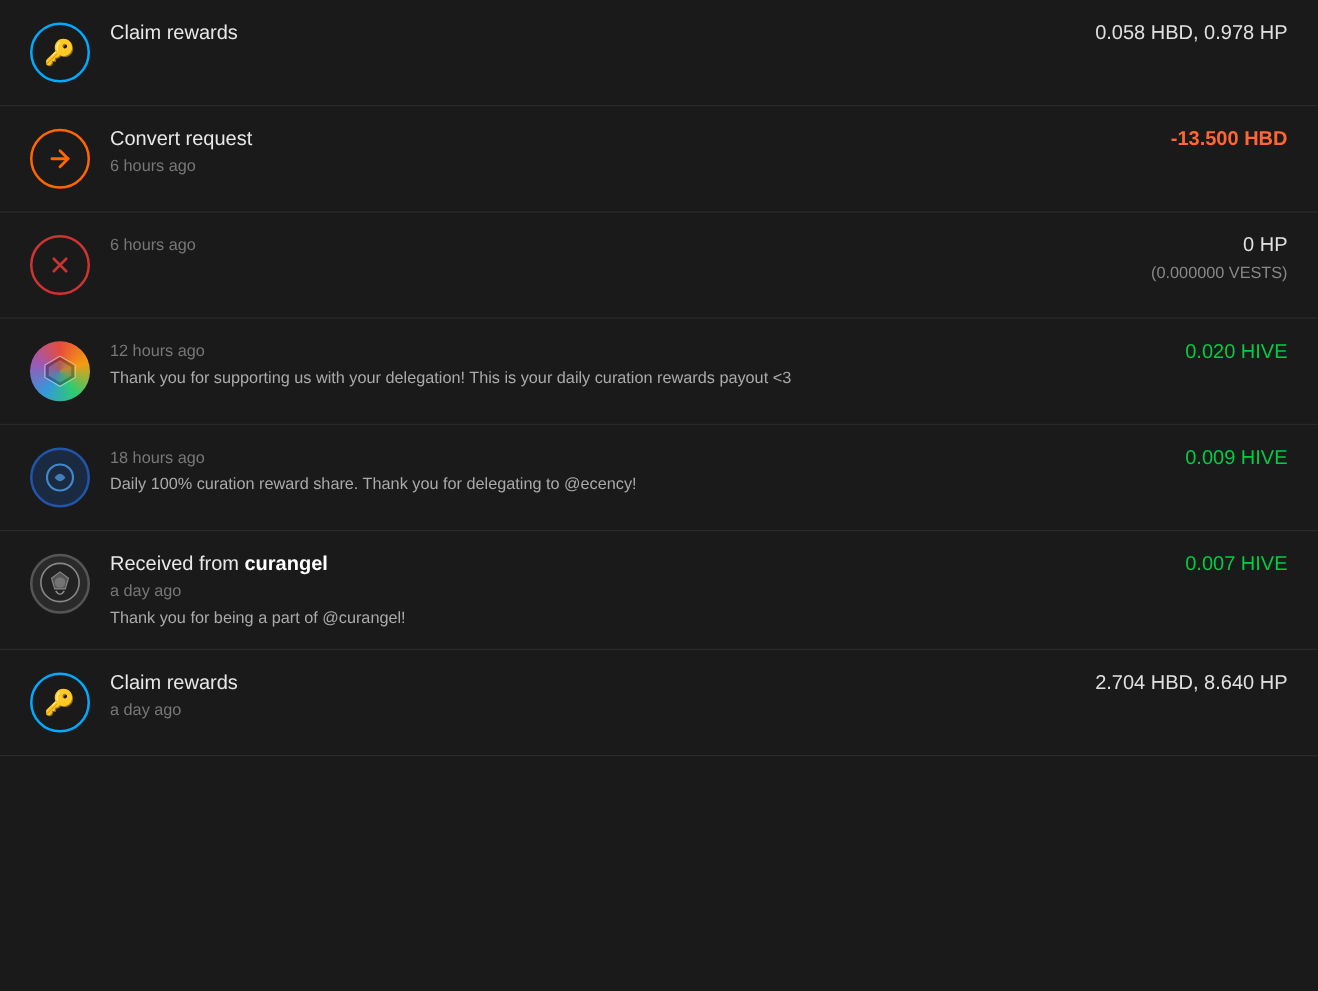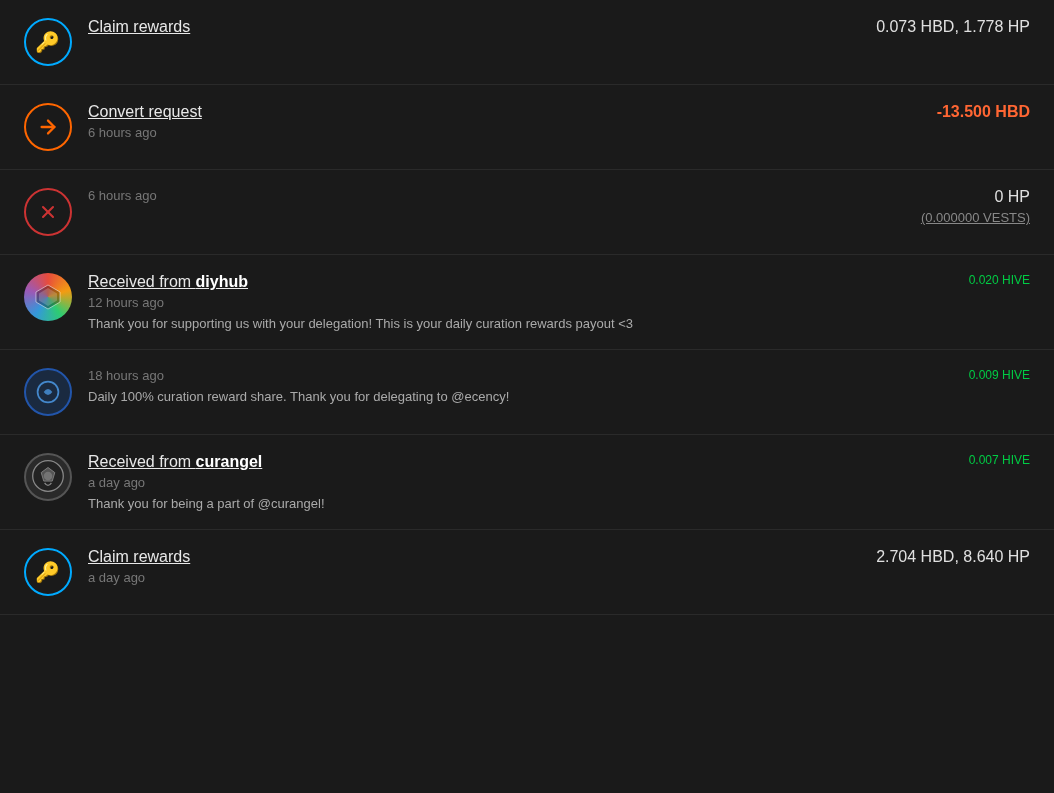--- a/index.html
+++ b/index.html
@@ -56,21 +56,20 @@
 
     .transaction-content {
       flex: 1;
     }
 
     .transaction-title {
       font-size: 16px;
       font-weight: 500;
       color: #e8e8e8;
       margin-bottom: 4px;
-      text-decoration: underline;
     }
 
     .transaction-title strong {
       font-weight: 700;
       color: #ffffff;
     }
 
     .transaction-time {
       font-size: 13px;
       color: #777;
@@ -84,41 +83,40 @@
     }
 
     .transaction-amount {
       text-align: right;
       flex-shrink: 0;
       min-width: 180px;
     }
 
     .amount-positive {
       color: #00cc44;
-      font-size: 12px;
+      font-size: 16px;
       font-weight: 500;
     }
 
     .amount-negative {
       color: #ff6633;
       font-size: 16px;
       font-weight: 700;
     }
 
     .amount-neutral {
       color: #e0e0e0;
       font-size: 16px;
       font-weight: 500;
     }
 
     .amount-sub {
       font-size: 13px;
       color: #888;
       margin-top: 4px;
-      text-decoration: underline;
     }
 
     
     .avatar-diyhub {
       width: 48px;
       height: 48px;
       border-radius: 50%;
       background: conic-gradient(from 0deg, #e74c3c, #f39c12, #2ecc71, #3498db, #9b59b6, #e74c3c);
       display: flex;
       align-items: center;
@@ -173,21 +171,21 @@
 
       <div class="avatar-icon avatar-claim">
         <span class="icon-key">🔑</span>
       </div>
     <div class="transaction-content">
       <div class="transaction-title">Claim rewards</div>
 
     </div>
 
     <div class="transaction-amount">
-      <div class="amount-neutral">0.073 HBD, 1.778 HP</div>
+      <div class="amount-neutral">0.058 HBD, 0.978 HP</div>
 
     </div>
   </div>
     <div class="transaction-item">
 
       <div class="avatar-icon avatar-convert">
         <svg width="22" height="22" viewBox="0 0 24 24" fill="none" stroke="#ff6600" stroke-width="2.5" stroke-linecap="round" stroke-linejoin="round">
           <line x1="5" y1="12" x2="19" y2="12"></line>
           <polyline points="12 5 19 12 12 19"></polyline>
         </svg>
@@ -223,21 +221,20 @@
   </div>
     <div class="transaction-item">
 
       <div class="avatar-diyhub">
         <svg class="diyhub-inner" viewBox="0 0 30 30" xmlns="http://www.w3.org/2000/svg">
           <polygon points="15,3 27,10 27,20 15,27 3,20 3,10" fill="rgba(0,0,0,0.3)" stroke="rgba(255,255,255,0.5)" stroke-width="1"></polygon>
           <polygon points="15,6 24,11.5 24,18.5 15,24 6,18.5 6,11.5" fill="rgba(255,255,255,0.2)"></polygon>
         </svg>
       </div>
     <div class="transaction-content">
-      <div class="transaction-title">Received from <strong>diyhub</strong></div>
       <div class="transaction-time">12 hours ago</div>
       <div class="transaction-memo">Thank you for supporting us with your delegation! This is your daily curation rewards payout &lt;3</div>
     </div>
 
     <div class="transaction-amount">
       <div class="amount-positive">0.020 HIVE</div>
 
     </div>
   </div>
     <div class="transaction-item">

